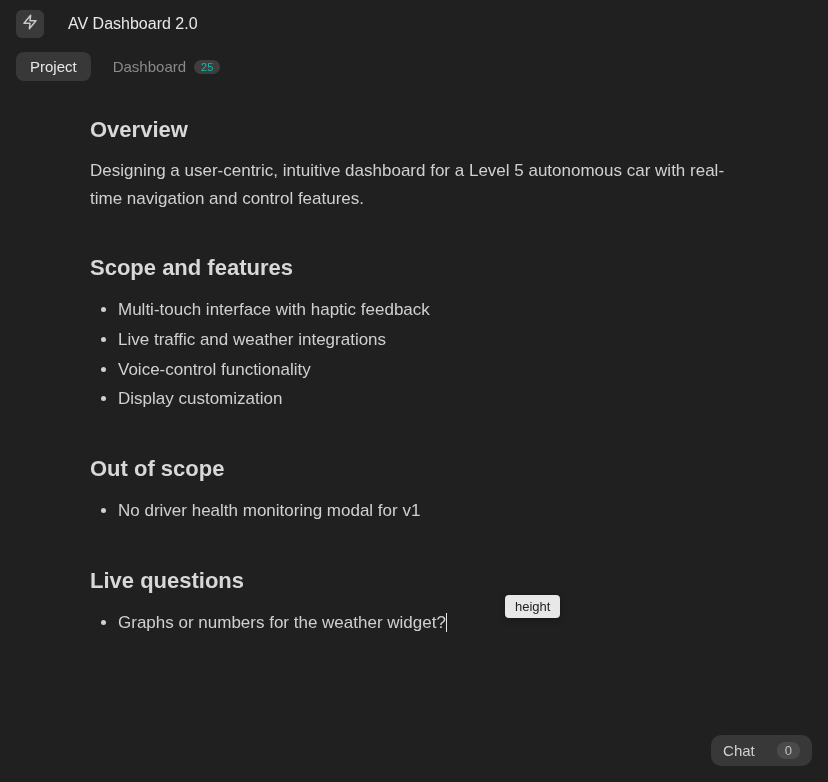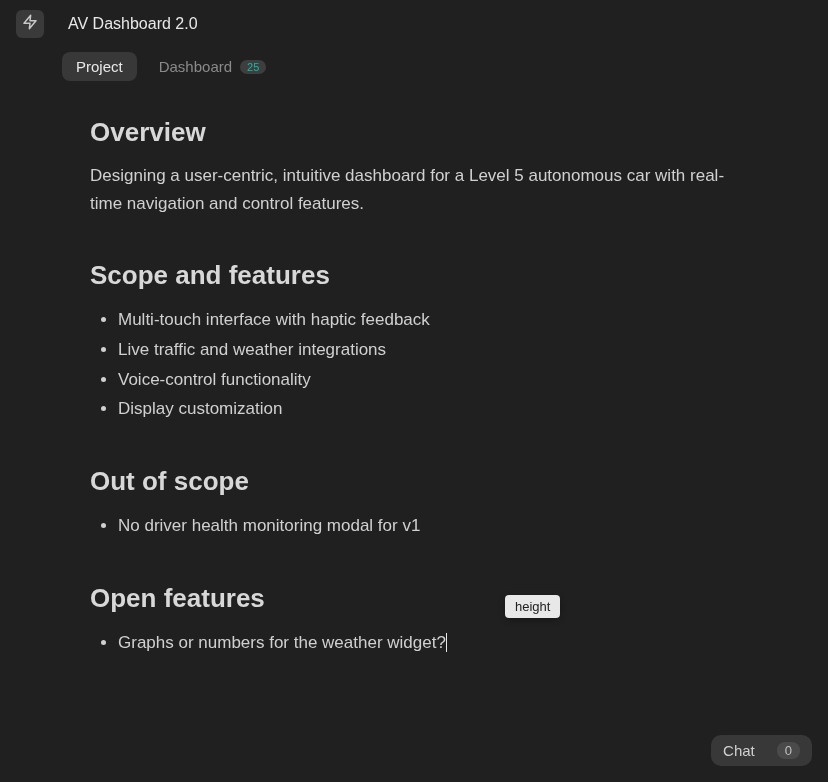--- a/index.html
+++ b/index.html
@@ -38,21 +38,20 @@
     .app-title {
       font-size: 16px;
       font-weight: 500;
       color: #e8e8e8;
     }
     .tabs {
       display: flex;
       align-items: center;
       padding: 8px 16px 12px 16px;
       gap: 8px;
-      margin-left: 46px;
     }
     .tab {
       padding: 6px 14px;
       border-radius: 8px;
       font-size: 15px;
       display: flex;
       align-items: center;
       gap: 8px;
       cursor: pointer;
     }
@@ -71,21 +70,21 @@
       border-radius: 8px;
       font-weight: 500;
     }
     .content {
       padding: 24px 90px 0 90px;
     }
     .section {
       margin-bottom: 42px;
     }
     .section-heading {
-      font-size: 26px;
+      font-size: 22px;
       font-weight: 600;
       color: #d8d8d8;
       margin-bottom: 14px;
     }
     .section-body {
       font-size: 17px;
       line-height: 1.65;
       color: #d0d0d0;
     }
     .section-list {
@@ -183,21 +182,21 @@
   </div>
 
   <div class="section">
     <div class="section-heading">Out of scope</div>
     <ul class="section-list">
       <li>No driver health monitoring modal for v1</li>
     </ul>
   </div>
 
   <div class="section">
-    <div class="section-heading">Open features</div>
+    <div class="section-heading">Live questions</div>
     <ul class="section-list">
       <li><span>Graphs or numbers for the weather widget?</span><span class="cursor"></span></li>
     </ul>
   </div>
 
 </div>
 
 <div class="tooltip">height</div>
 
 <div class="chat-pill">

